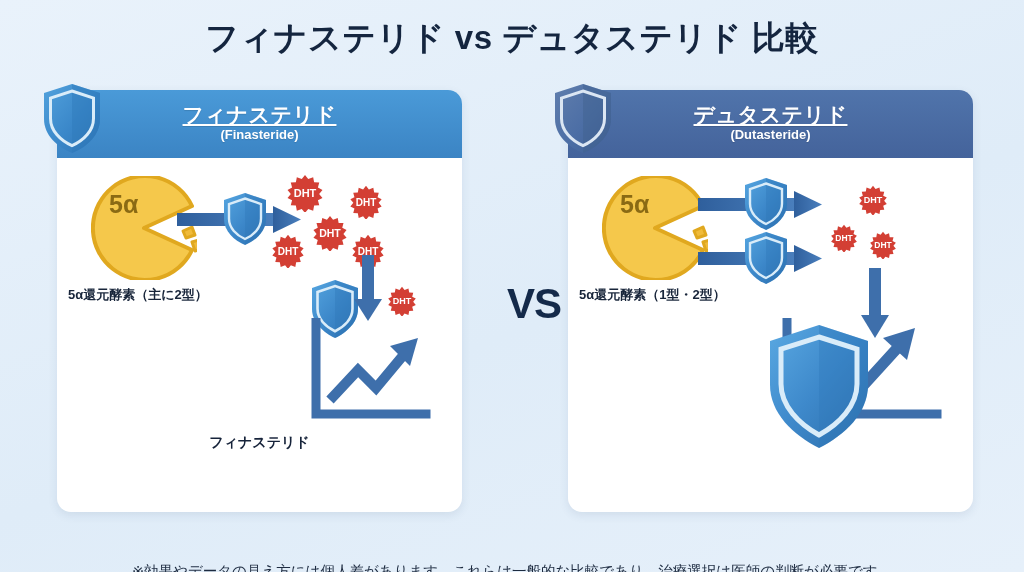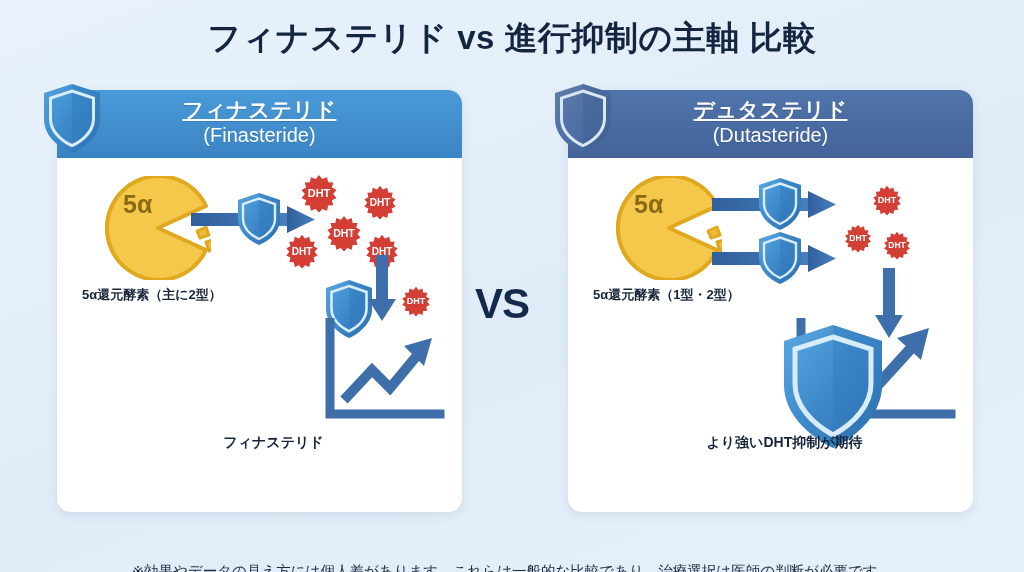--- a/index.html
+++ b/index.html
@@ -69,56 +69,56 @@
   }
   .head-jp {
     font-size: 21px;
     font-weight: 700;
     line-height: 1.05;
     letter-spacing: 0.5px;
     text-shadow: 0 1px 1px rgba(0,0,0,0.12);
     text-decoration: underline;
   }
   .head-en {
-    font-size: 20px;
-    font-weight: 400;
+    font-size: 13px;
+    font-weight: 700;
     line-height: 1.35;
     text-shadow: 0 1px 1px rgba(0,0,0,0.12);
   }
 
   
   .head-shield {
     position: absolute;
     left: -16px;
     top: -8px;
     width: 62px;
     height: 74px;
     z-index: 5;
   }
 
   .card-body {
     position: absolute;
     top: 68px; left: 0;
     width: 100%;
     height: 412px;
-    margin-left: 14px;
   }
 
   
   .vs {
     position: absolute;
     left: 462px;
     top: 283px;
     width: 80px;
     text-align: center;
     font-size: 42px;
     font-weight: 700;
     color: #142a4a;
     letter-spacing: -1px;
     line-height: 1;
+    padding-left: 32px;
   }
 
   
   .footer {
     position: absolute;
     left: 0;
     top: 527px;
     width: 1024px;
     text-align: center;
     font-size: 14.5px;
@@ -155,21 +155,21 @@
     align-items: center;
     justify-content: center;
   }
   .dht span { position: relative; z-index: 2; }
 </style>
 </head>
 <body>
 
 <div id="stage">
 
-  <div class="title">フィナステリド vs 進行抑制の主軸 比較</div>
+  <div class="title">フィナステリド vs デュタステリド 比較</div>
 
   <div class="card left">
 
     <div class="card-head">
       <div class="head-jp">フィナステリド</div>
       <div class="head-en">(Finasteride)</div>
     </div>
 
     <svg class="head-shield" viewBox="0 0 62 74">
       <defs>
@@ -397,21 +397,20 @@
             <stop offset="0%" stop-color="#5aa9e2"></stop>
             <stop offset="50%" stop-color="#3e89cb"></stop>
             <stop offset="100%" stop-color="#2c6da9"></stop>
           </linearGradient>
         </defs>
         <path d="M55 3 L104 19 L104 63 C104 91 81 113 55 126 C29 113 6 91 6 63 L6 19 Z" fill="url(#shRbig)"></path>
         <path d="M55 3 L104 19 L104 63 C104 91 81 113 55 126 Z" fill="#2f79ba" opacity="0.38"></path>
         <path d="M55 15 L93 27 L93 62 C93 84 75 102 55 113 C35 102 17 84 17 62 L17 27 Z" fill="none" stroke="#d9ecf9" stroke-width="5"></path>
       </svg>
 
-      <div class="chart-label" style="left:0; top:276px; width:405px;">より強いDHT抑制が期待</div>
     </div>
   </div>
 
   <div class="vs">VS</div>
 
   <div class="footer">※効果やデータの見え方には個人差があります。これらは一般的な比較であり、治療選択は医師の判断が必要です。</div>
 
 </div>
 
 </body></html>

